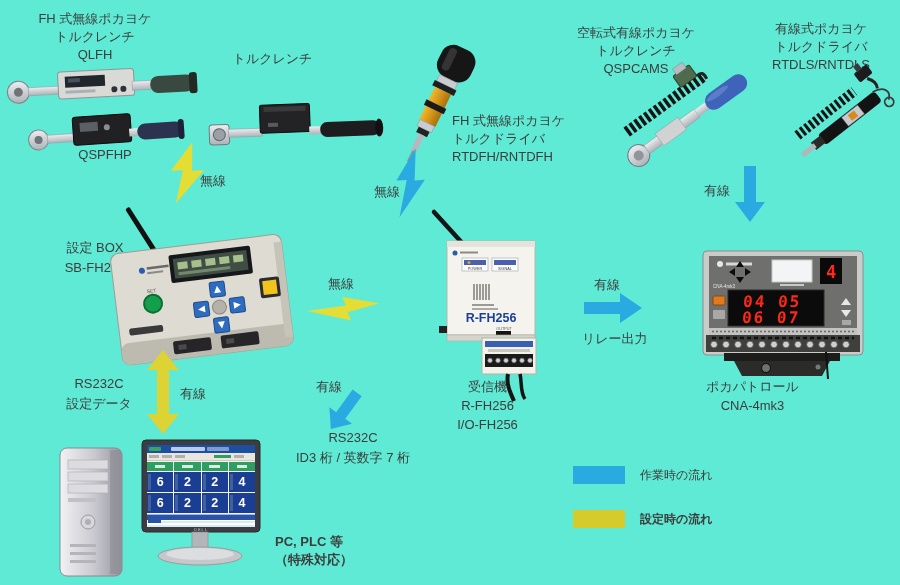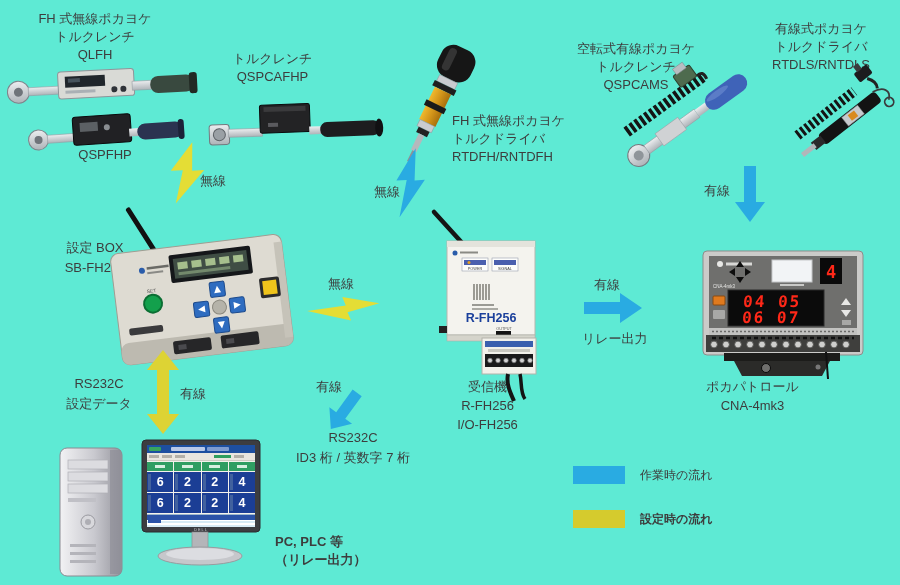--- a/index.html
+++ b/index.html
@@ -42,28 +42,27 @@
   <div class="lbl" style="left:25px;top:10px;width:140px;">
     <div class="ln">FH 式無線ポカヨケ</div>
     <div class="ln">トルクレンチ</div>
     <div class="ln">QLFH</div>
   </div>
   <div class="lbl" style="left:55px;top:146px;width:100px;">
     <div class="ln">QSPFHP</div>
   </div>
   <div class="lbl" style="left:200px;top:50px;width:145px;">
     <div class="ln">トルクレンチ</div>
-    <div class="ln">QSPCAFHP</div>
   </div>
   <div class="lbl left" style="left:452px;top:112px;width:130px;">
     <div class="ln">FH 式無線ポカヨケ</div>
     <div class="ln">トルクドライバ</div>
     <div class="ln">RTDFH/RNTDFH</div>
   </div>
-  <div class="lbl" style="left:572px;top:40px;width:128px;">
+  <div class="lbl" style="left:572px;top:24px;width:128px;">
     <div class="ln">空転式有線ポカヨケ</div>
     <div class="ln">トルクレンチ</div>
     <div class="ln">QSPCAMS</div>
   </div>
   <div class="lbl" style="left:760px;top:20px;width:122px;">
     <div class="ln">有線式ポカヨケ</div>
     <div class="ln">トルクドライバ</div>
     <div class="ln">RTDLS/RNTDLS</div>
   </div>
 
@@ -379,21 +378,21 @@
           <b>2</b>
         </div>
       <div class="cell">
           <b>4</b>
         </div>
     </div>
     <div class="scr-table"></div>
   </div>
   <div class="lbl left" style="left:275px;top:533px;width:90px;font-weight:bold;">
     <div class="ln">PC, PLC 等</div>
-    <div class="ln">（リレー出力）</div>
+    <div class="ln">（特殊対応）</div>
   </div>
 
   <svg class="abs" style="left:168px;top:142px;transform:rotate(3deg);" width="40" height="62" viewBox="0 0 60 100" preserveAspectRatio="none">
     <polygon points="34,0 4,48 22,46 14,100 54,44 36,46" fill="#e4dd35"></polygon>
   </svg>
   <div class="tag" style="left:200px;top:172px;">無線</div>
 
   <div class="tag" style="left:328px;top:275px;">無線</div>
   <svg class="abs" style="left:329px;top:274px;transform:rotate(76deg);" width="30" height="72" viewBox="0 0 60 100" preserveAspectRatio="none">
     <polygon points="34,0 4,48 22,46 14,100 54,44 36,46" fill="#e4dd35"></polygon>

